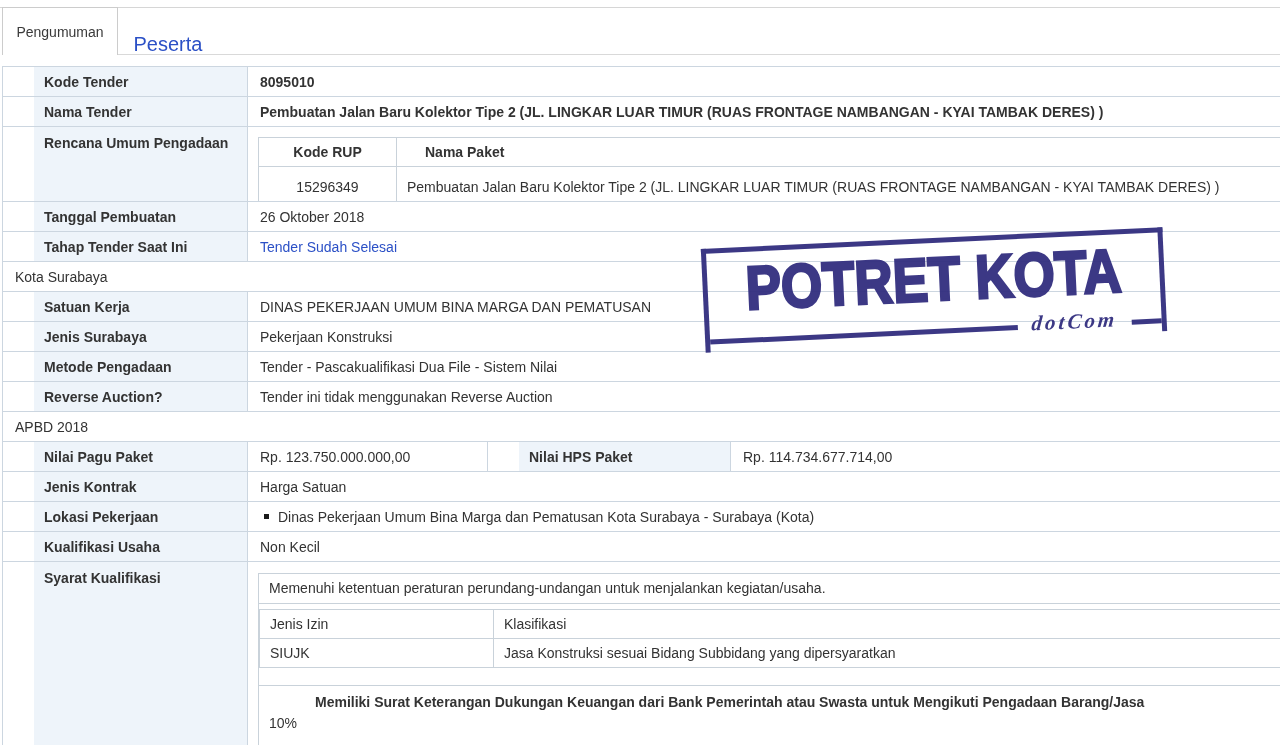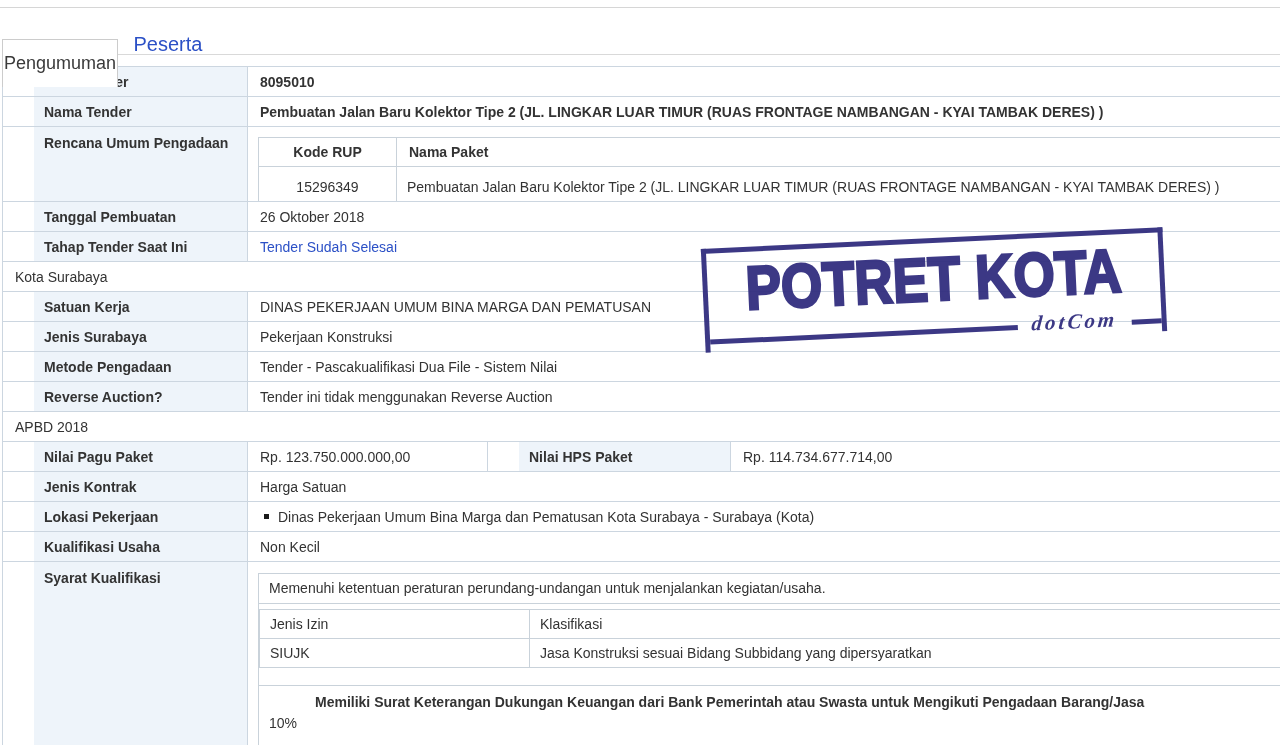--- a/index.html
+++ b/index.html
@@ -14,21 +14,21 @@
   html,body{width:1280px;height:745px;overflow:hidden;background:#ffffff;
     font-family:"Liberation Sans",sans-serif;font-size:14px;color:var(--text);}
   body{position:relative;}
 
   
   .tabbar{position:absolute;top:0;left:0;width:1280px;height:66px;}
   .tab-top-line{position:absolute;top:7px;left:0;right:0;height:1px;background:#d6d6d6;}
   .tab-bottom-line{position:absolute;top:54px;left:118px;right:0;height:1px;background:#d9d9d9;}
   .tab-active{position:absolute;top:7px;left:2px;width:116px;height:48px;background:#ffffff;
     border:1px solid #cccccc;border-bottom:none;display:flex;align-items:center;justify-content:center;
-    font-size:18px;color:#3a3a3a;z-index:2;cursor:default;margin-top:32px;}
+    font-size:14px;color:#3a3a3a;z-index:2;cursor:default;}
   .tab-link{position:absolute;top:21px;left:118px;width:100px;height:47px;display:flex;
     align-items:center;justify-content:center;color:var(--link);font-size:20px;cursor:pointer;}
 
   
   .dtable{position:absolute;top:66px;left:2px;width:1286px;border:1px solid var(--border);border-bottom:none;}
   .trow{display:grid;grid-template-columns:245px 1fr;border-bottom:1px solid var(--border);height:30px;}
   .trow.h75{height:75px;}
   .trow.hfill{height:262px;border-bottom:none;}
   .trow.cols4{grid-template-columns:245px 240px 243px 1fr;}
   .lbl{background:var(--lblbg);border-right:1px solid var(--border);font-weight:bold;
@@ -37,30 +37,30 @@
   .val{padding:0 12px;display:flex;align-items:center;overflow:hidden;white-space:nowrap;}
   .val.top{align-items:flex-start;display:block;padding:0;}
   .val.bold{font-weight:bold;}
   .cols4 .val{border-right:1px solid var(--border);}
   .cols4 .val:last-child{border-right:none;}
   a.tlink{color:var(--link);text-decoration:none;cursor:pointer;text-align:right;}
   .bullet{display:inline-block;width:5px;height:5px;background:#1a1a1a;margin:0 9px 1px 4px;vertical-align:middle;}
 
   
   .rup-table{margin:10px 0 0 10px;width:calc(100% - 10px);border-collapse:collapse;}
-  .rup-table td{border:1px solid var(--inner-border);padding:6px 12px;white-space:nowrap;overflow:hidden;}
+  .rup-table td{border:1px solid var(--inner-border);padding:6px 28px;white-space:nowrap;overflow:hidden;}
   .rup-table .c-rup{width:138px;text-align:center;}
   .rup-table .hdr td{font-weight:bold;}
   .rup-table .data td{padding:12px 10px;}
 
   .syarat-wrap{margin:11px 0 0 10px;border:1px solid var(--inner-border);border-bottom:none;border-right:none;}
   .s-item1{padding:6px 10px 7px;border-bottom:1px solid var(--inner-border);border-right:1px solid var(--inner-border);white-space:nowrap;overflow:hidden;}
   .izin-table{width:100%;border-collapse:collapse;margin-top:5px;}
   .izin-table td{border:1px solid var(--inner-border);padding:6px 10px;white-space:nowrap;overflow:hidden;}
-  .izin-table .c-izin{width:270px;margin-top:32px;}
+  .izin-table .c-izin{width:234px;margin-top:32px;}
   .s-item2{border-top:1px solid var(--inner-border);margin-top:17px;padding:8px 10px 80px;}
   .s-item2 .title{font-weight:bold;white-space:nowrap;overflow:hidden;padding-left:46px;}
   .s-item2 .pct{margin-top:5px;}
 
   
   .stamp{position:absolute;left:703px;top:238px;width:462px;height:104px;
     transform:rotate(-2.7deg);color:var(--stamp);opacity:0.93;z-index:5;pointer-events:none;}
   .stamp-frame{position:absolute;inset:0;border:5px solid currentColor;border-bottom:none;}
   .stamp-text{position:absolute;top:8px;left:0;right:0;text-align:center;font-weight:bold;
     font-size:57px;letter-spacing:0px;white-space:nowrap;transform:scaleX(0.93) scaleY(1.08);

